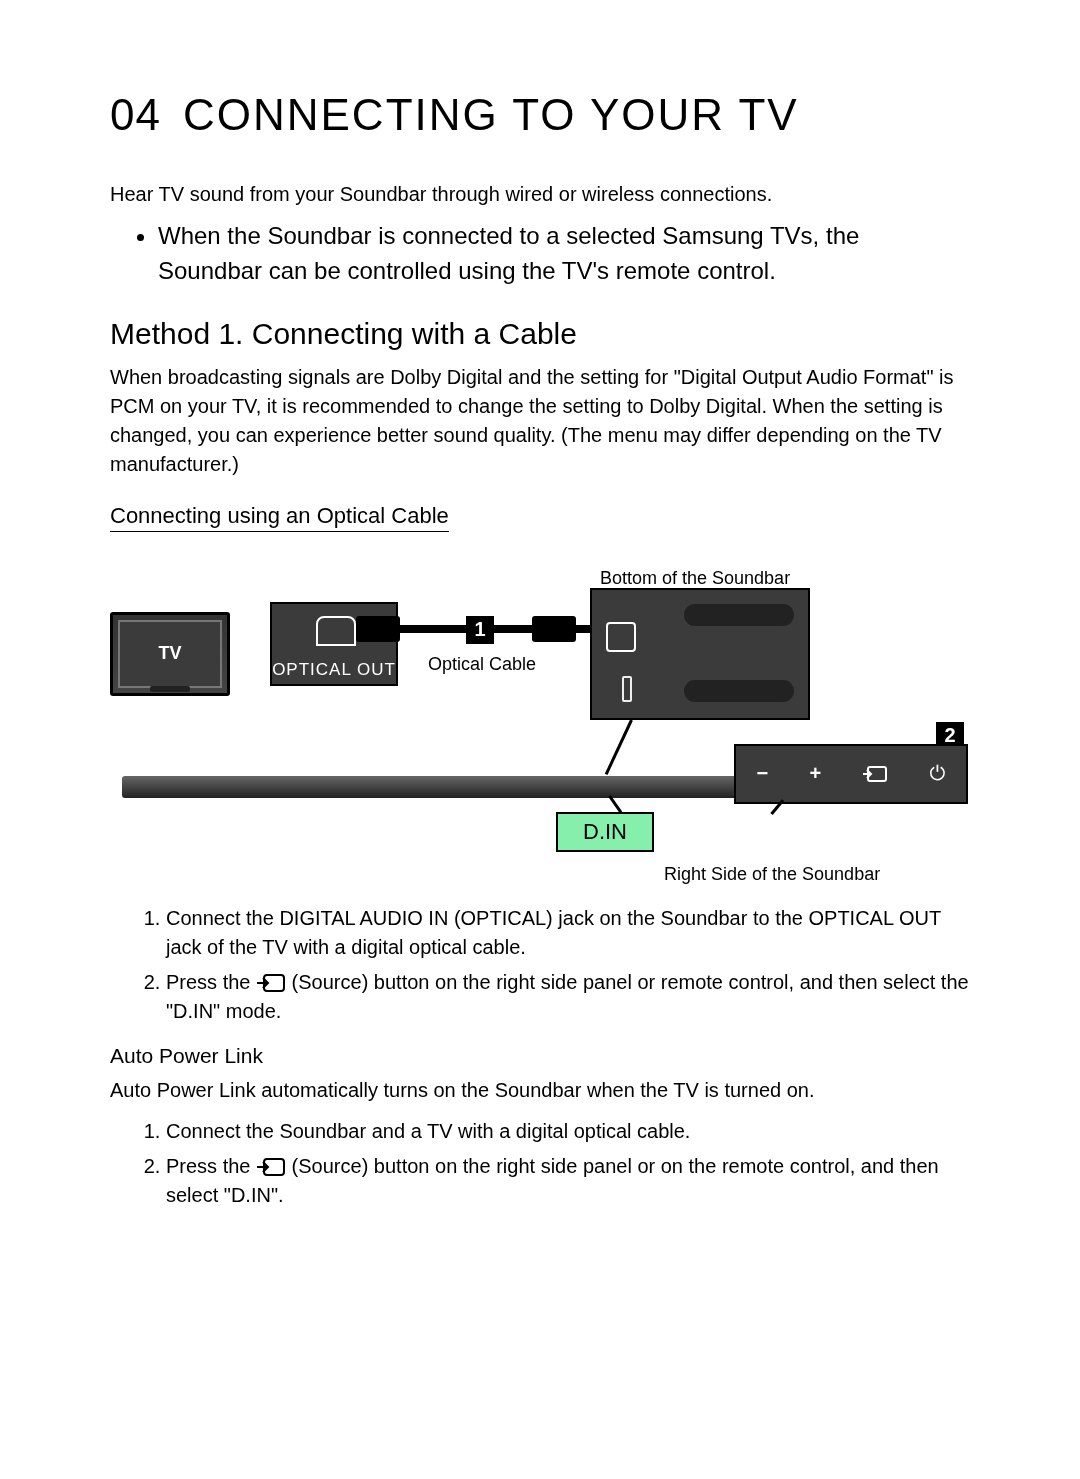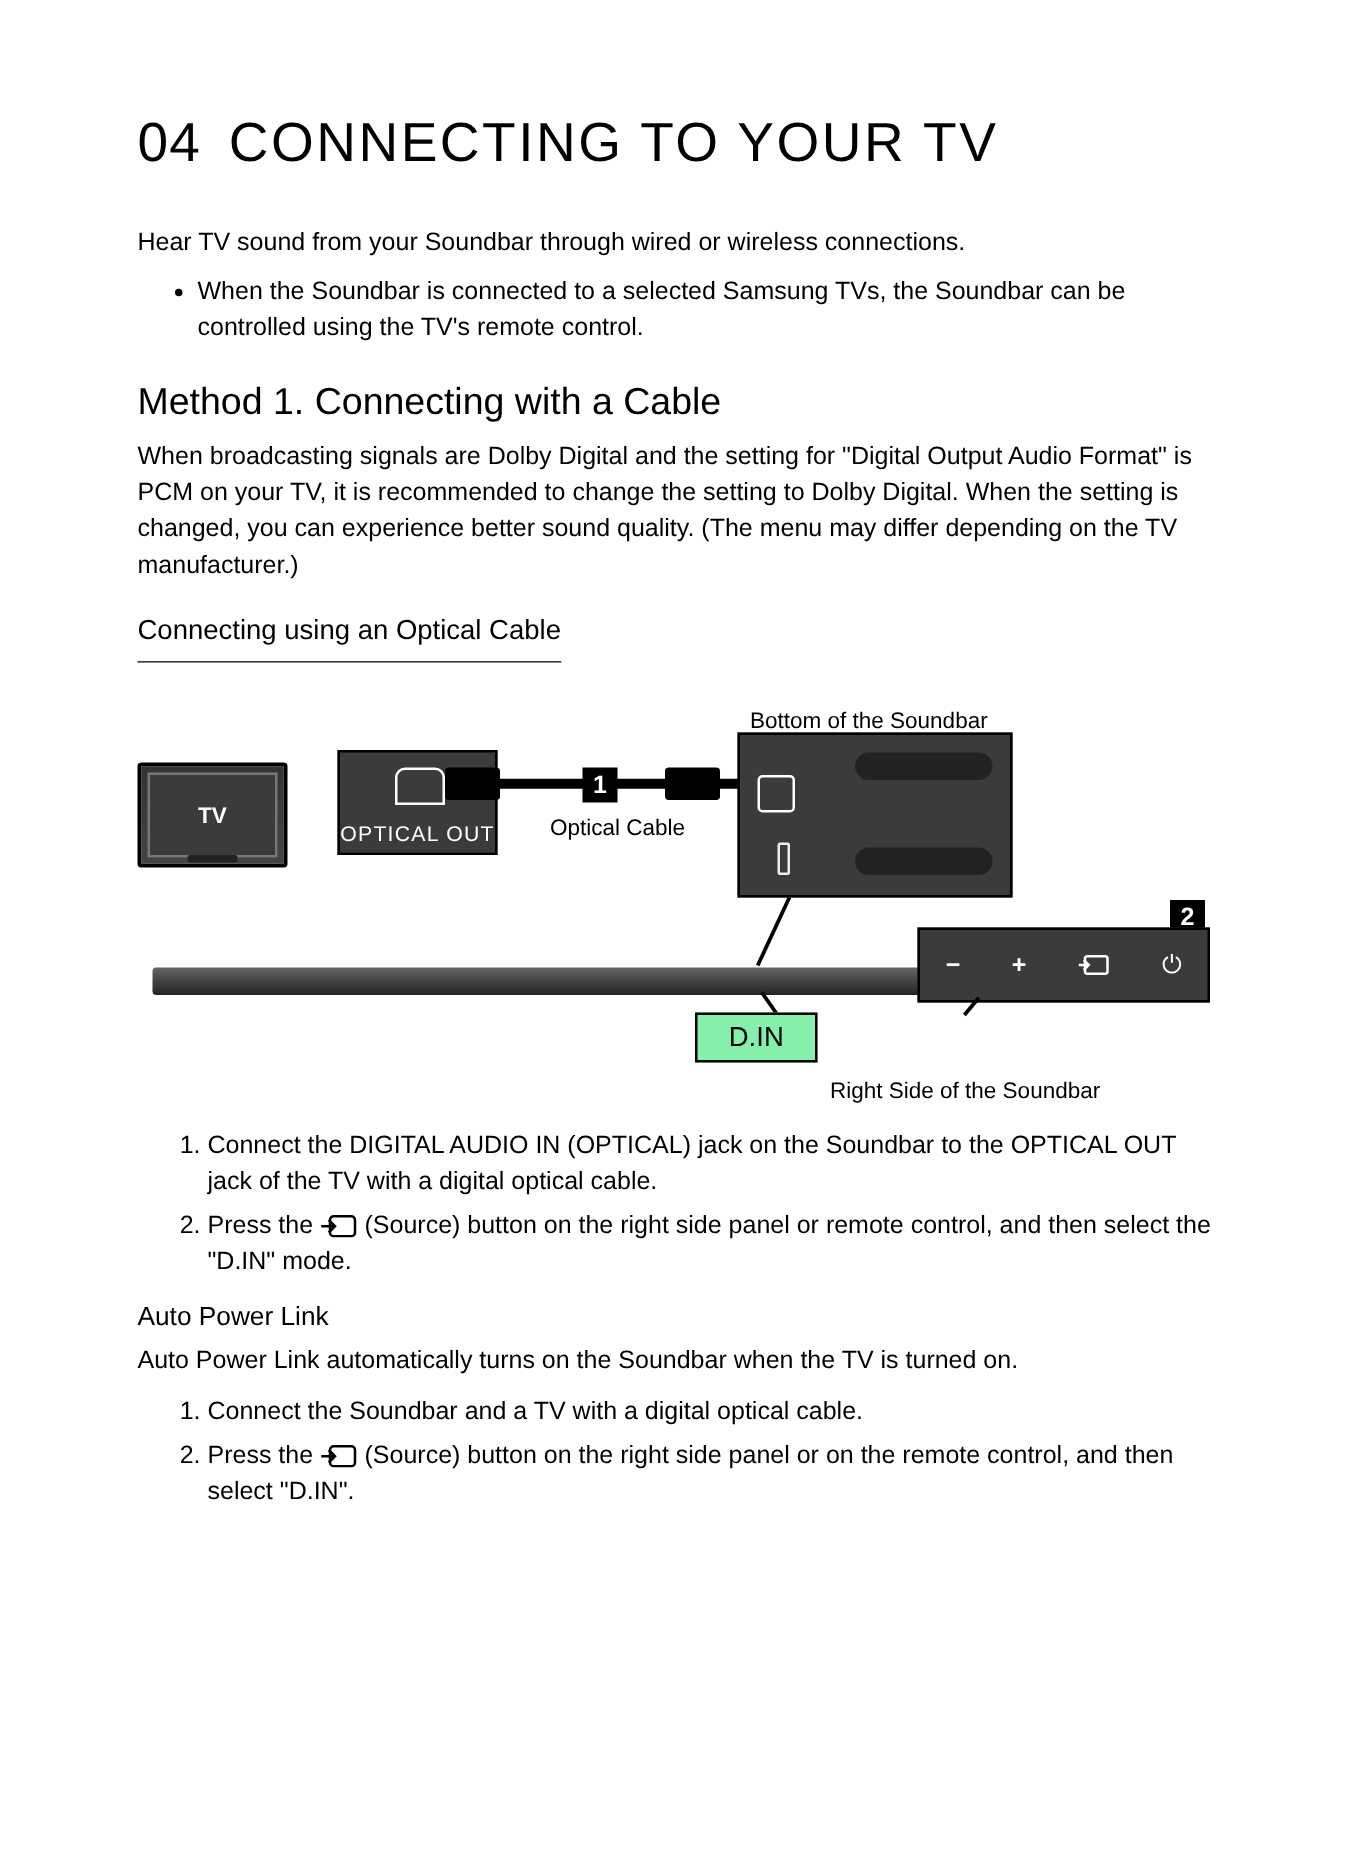--- a/index.html
+++ b/index.html
@@ -3,25 +3,25 @@
 <meta charset="utf-8">
 <style>
   * { margin: 0; padding: 0; box-sizing: border-box; }
   html, body { width: 1080px; background: #fff; color: #000; font-family: Arial, Helvetica, sans-serif; }
   .page { padding: 90px 110px 60px 110px; }
   .title-row { display: flex; align-items: baseline; gap: 22px; margin-bottom: 40px; }
   .chapter-num { font-size: 44px; font-weight: 400; letter-spacing: 1px; }
   .chapter-title { font-size: 44px; font-weight: 400; letter-spacing: 2px; }
   .para { font-size: 20px; line-height: 1.45; margin-bottom: 6px; }
   .bullets { list-style: disc; padding-left: 48px; margin-top: 10px; }
-  .bullets > li { font-size: 20px; line-height: 1.45; margin-bottom: 4px; }
+  .bullets > li { font-size: 24px; line-height: 1.45; margin-bottom: 4px; }
   .sub-indent { padding-left: 84px; margin-top: 6px; }
   .sub-indent .para { margin-bottom: 2px; }
   .h2 { font-size: 30px; font-weight: 400; margin-top: 28px; margin-bottom: 12px; }
-  .h3 { font-size: 22px; font-weight: 400; border-bottom: 1px solid #000; display: inline-block; padding-bottom: 12px; margin-top: 18px; margin-bottom: 14px; }
+  .h3 { font-size: 22px; font-weight: 400; border-bottom: 1px solid #000; display: inline-block; padding-bottom: 2px; margin-top: 18px; margin-bottom: 14px; }
   .h4 { font-size: 21px; font-weight: 400; margin-top: 18px; margin-bottom: 8px; }
   .num-list { list-style: decimal; padding-left: 56px; margin-top: 12px; }
   .num-list > li { font-size: 20px; line-height: 1.45; margin-bottom: 6px; }
   .footer { text-align: center; font-size: 18px; margin-top: 34px; }
   .nowrap { white-space: nowrap; }
 
   
   .diagram { position: relative; width: 860px; height: 320px; margin-top: 26px; }
   .cap-top { position: absolute; top: -4px; left: 490px; font-size: 18px; }
   .tv { position: absolute; left: 0; top: 40px; width: 120px; height: 84px; border: 3px solid #000; border-radius: 3px; background: linear-gradient(#333, #444); }
@@ -29,21 +29,21 @@
   .tv-stand { position: absolute; left: 40px; top: 114px; width: 40px; height: 6px; background: #222; border-radius: 2px; }
   .tv-port { position: absolute; left: 160px; top: 30px; width: 128px; height: 84px; border: 2px solid #000; background: #3b3b3b; }
   .tv-port-shape { position: absolute; left: 44px; top: 12px; width: 40px; height: 30px; border: 2px solid #fff; border-top-left-radius: 8px; border-top-right-radius: 8px; }
   .tv-port-label { position: absolute; left: 0; right: 0; bottom: 0; height: 28px; background: #3b3b3b; color: #fff; font-size: 17px; display: flex; align-items: center; justify-content: center; letter-spacing: 1px; }
 
   .cable { position: absolute; left: 246px; top: 53px; width: 250px; height: 8px; background: #000; }
   .plug-l { position: absolute; left: 246px; top: 44px; width: 44px; height: 26px; background: #000; border-radius: 3px; }
   .plug-r { position: absolute; left: 422px; top: 44px; width: 44px; height: 26px; background: #000; border-radius: 3px; }
   .num-badge { position: absolute; width: 28px; height: 28px; background: #000; color: #fff; display: flex; align-items: center; justify-content: center; font-weight: 700; font-size: 20px; }
   .badge-1 { left: 356px; top: 44px; }
-  .optcable-label { position: absolute; left: 330px; top: 82px; font-size: 18px; }
+  .optcable-label { position: absolute; left: 318px; top: 82px; font-size: 18px; }
 
   .sb-panel { position: absolute; left: 480px; top: 16px; width: 220px; height: 132px; border: 2px solid #000; background: #3b3b3b; }
   .sb-jack { position: absolute; left: 14px; top: 32px; width: 30px; height: 30px; border: 2px solid #fff; border-radius: 4px; }
   .sb-slot1 { position: absolute; right: 14px; top: 14px; width: 110px; height: 22px; background: #222; border-radius: 11px; }
   .sb-slot2 { position: absolute; right: 14px; top: 90px; width: 110px; height: 22px; background: #222; border-radius: 11px; }
   .sb-bolt { position: absolute; left: 30px; top: 86px; width: 10px; height: 26px; border:2px solid #eee; border-radius:2px; }
 
   .callout1 { position: absolute; left: 520px; top: 148px; width: 3px; height: 60px; background: #000; transform: rotate(25deg); transform-origin: top; }
   .soundbar { position: absolute; left: 12px; top: 204px; width: 840px; height: 22px; background: linear-gradient(#666, #222); border-radius: 3px; }
   .din-box { position: absolute; left: 446px; top: 240px; width: 98px; height: 40px; border: 2px solid #000; display: flex; align-items: center; justify-content: center; font-size: 22px; background:#86efac; }

